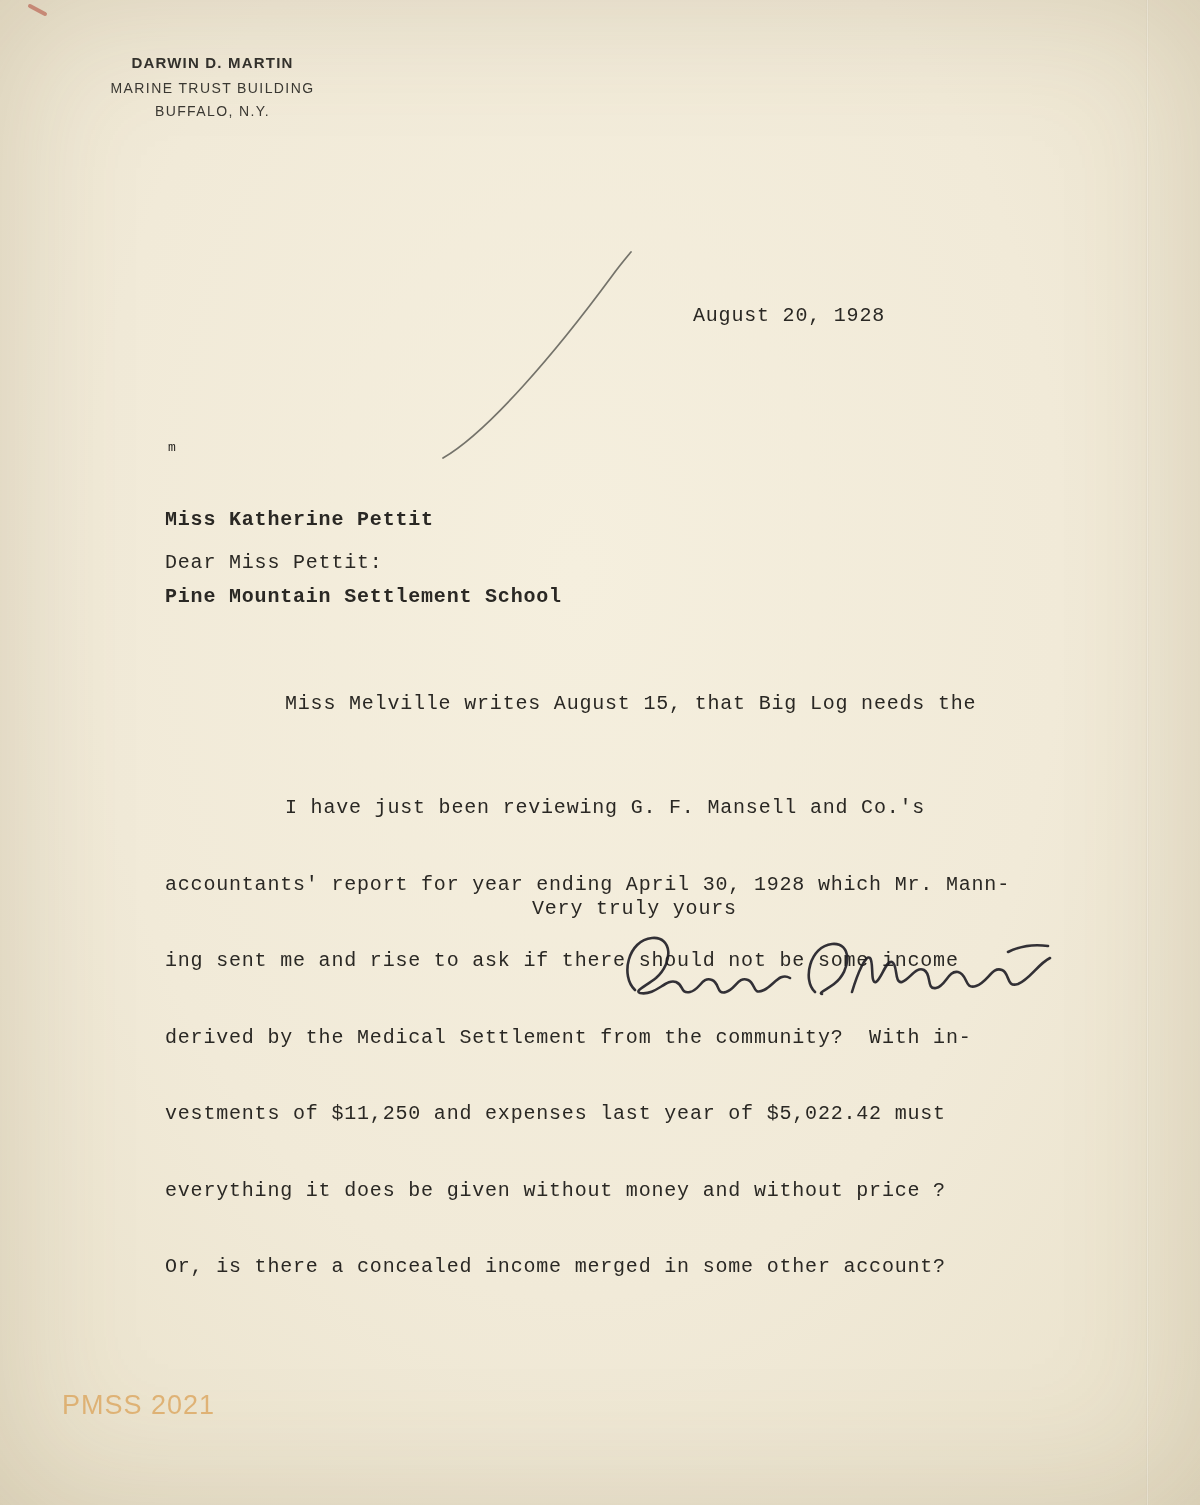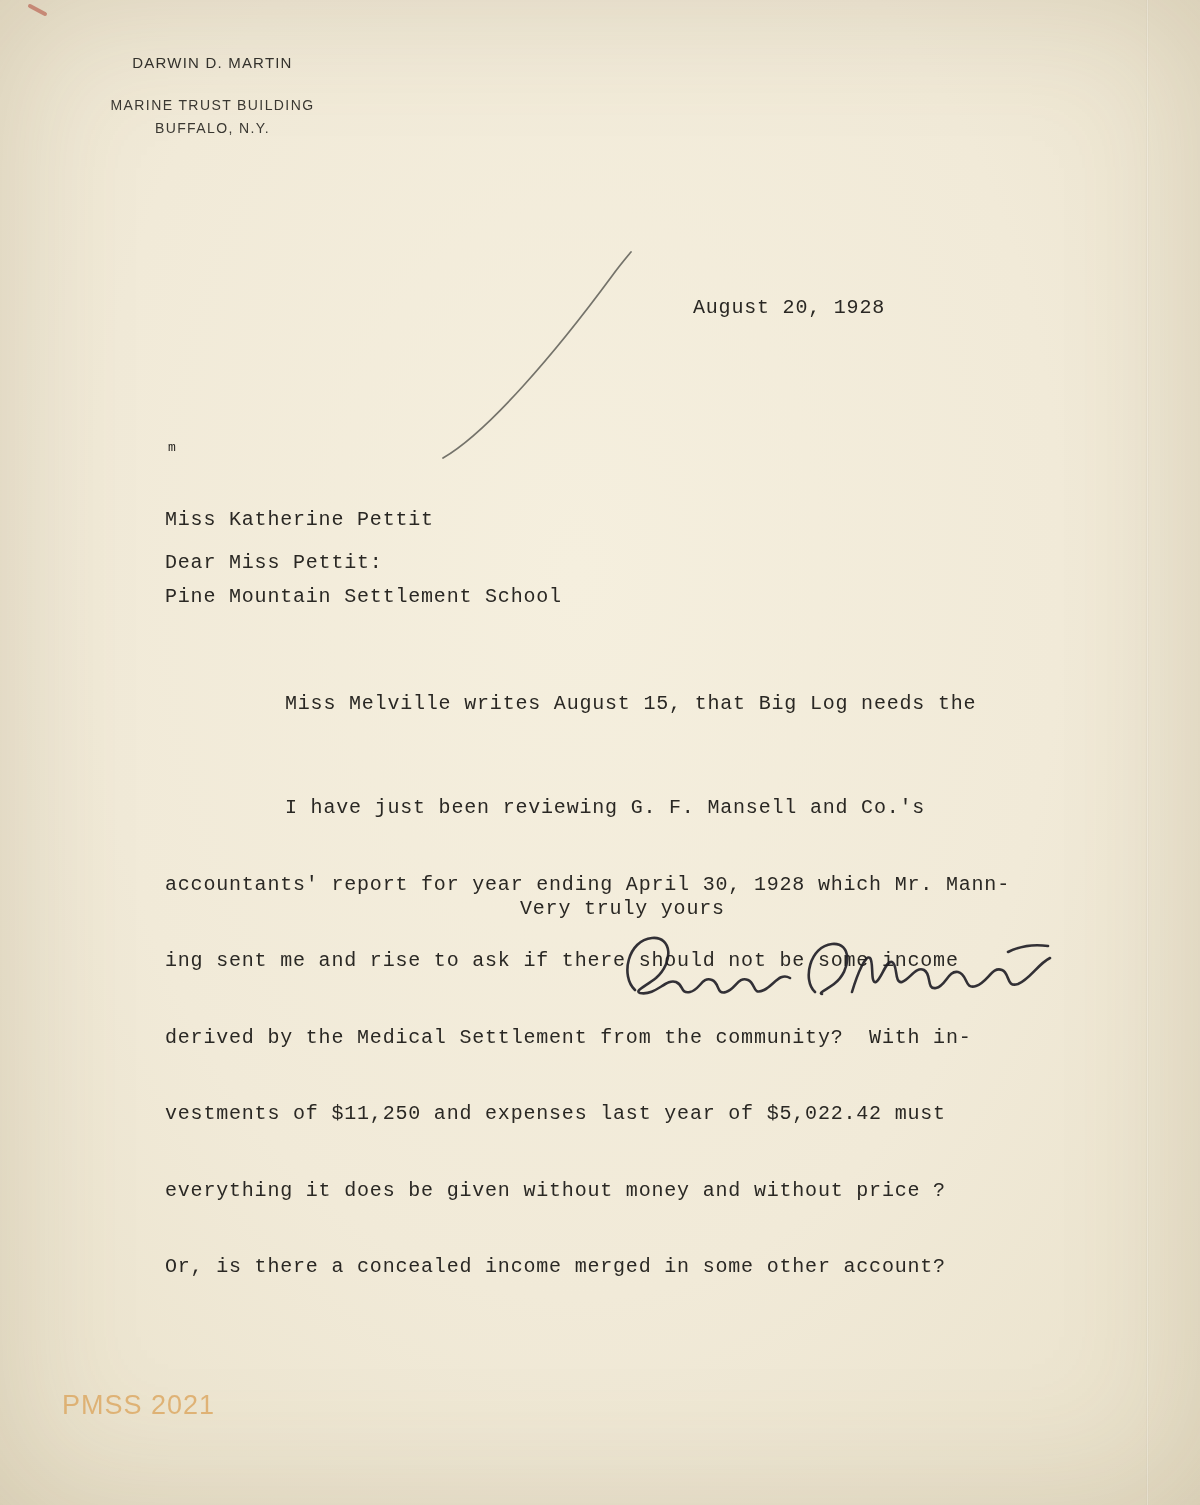--- a/index.html
+++ b/index.html
@@ -27,50 +27,50 @@
   .letterhead {
     position: absolute;
     left: 100px;
     top: 54px;
     width: 225px;
     text-align: center;
     color: #33312c;
   }
   .lh-name {
     font-size: 15px;
-    font-weight: normal;
+    font-weight: bold;
     letter-spacing: 1.2px;
-    margin-bottom: 26px;
+    margin-bottom: 9px;
   }
   .lh-line {
     font-size: 14px;
     font-weight: normal;
     letter-spacing: 1.4px;
     margin-bottom: 7px;
     color: #3a3832;
   }
 
   .typed {
     position: absolute;
     font-family: "Liberation Mono", monospace;
     font-size: 20px;
     letter-spacing: 0.8px;
     line-height: 25.5px;
     color: #2a2824;
     white-space: pre-wrap;
   }
-  .date     { left: 693px; top: 295px; }
+  .date     { left: 693px; top: 303px; }
   .stray    { left: 168px; top: 441px; font-size: 13px; line-height: 14px; }
-  .address  { left: 165px; top: 456px; }
+  .address  { left: 165px; top: 456px; font-weight: bold; }
   .saluto   { left: 165px; top: 550px; }
   .para     { left: 165px; width: 910px; }
   .p1       { top: 596px; }
   .p2       { top: 700px; }
   .line.first { text-indent: 120px; margin-top: 44px; }
-  .closing  { left: 520px; top: 896px; }
+  .closing  { left: 532px; top: 896px; }
 
   .artifacts, .signature-svg {
     position: absolute;
     pointer-events: none;
   }
   .artifacts { left: 0; top: 0; }
   .signature-svg { left: 600px; top: 918px; }
 
   .watermark {
     position: absolute;

